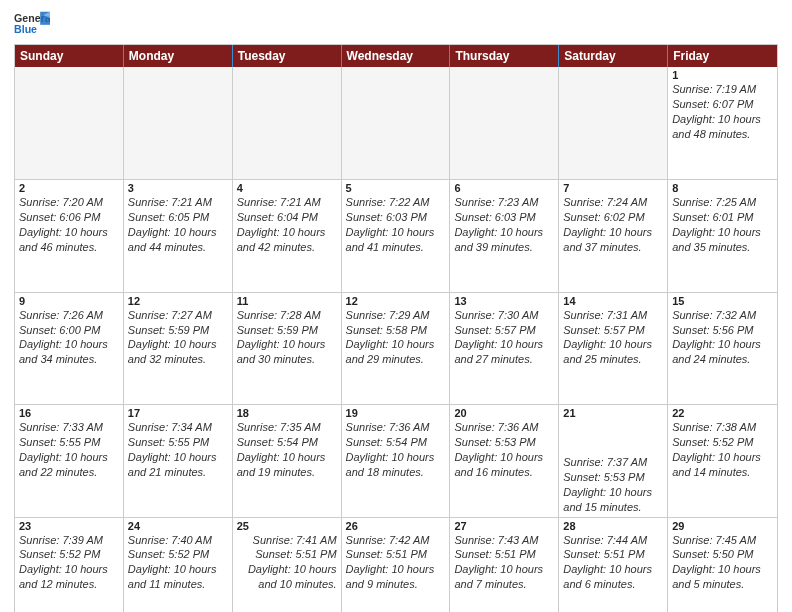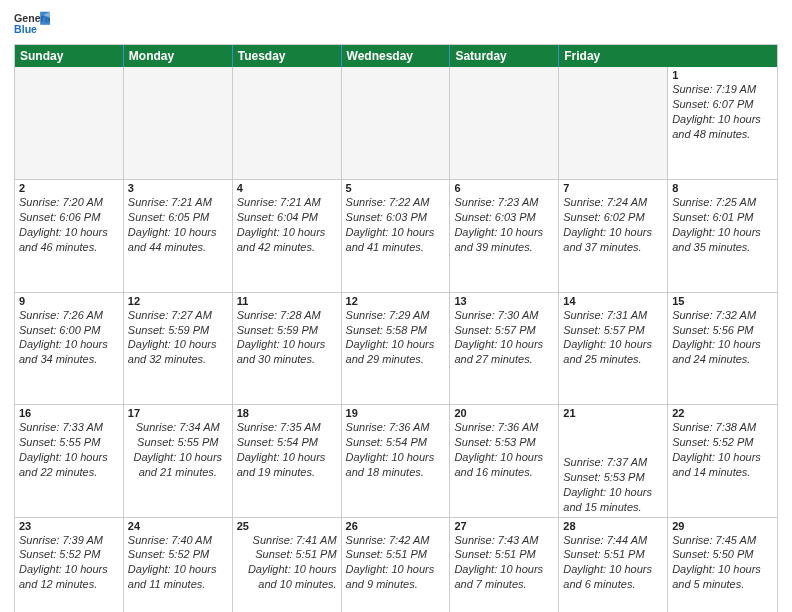--- a/index.html
+++ b/index.html
@@ -46,21 +46,21 @@
     }
     .calendar {
       flex: 1;
       display: flex;
       flex-direction: column;
       border: 1px solid #ccc;
     }
     .cal-header {
       display: grid;
       grid-template-columns: repeat(7, 1fr);
-      background: #15803d;
+      background: #7f1d1d;
     }
     .cal-header-cell {
       color: #fff;
       font-size: 12px;
       font-weight: bold;
       padding: 4px 5px;
       border-right: 1px solid #3a8fd4;
       text-align: left;
     }
     .cal-header-cell:last-child { border-right: none; }
@@ -119,20 +119,21 @@
       <div class="location"></div>
     </div>
   </div>
 
   <div class="calendar">
     <div class="cal-header">
     <div class="cal-header-cell">Sunday</div>
         <div class="cal-header-cell">Monday</div>
         <div class="cal-header-cell">Tuesday</div>
         <div class="cal-header-cell">Wednesday</div>
+        <div class="cal-header-cell">Thursday</div>
         <div class="cal-header-cell">Saturday</div>
         <div class="cal-header-cell">Friday</div>
       </div>
     <div class="cal-body">
     <div class="cal-row">
           <div class="cal-cell empty"></div>
           <div class="cal-cell empty"></div>
           <div class="cal-cell empty"></div>
           <div class="cal-cell empty"></div>
           <div class="cal-cell empty"></div>
@@ -250,21 +251,21 @@
         <div class="cal-row">
           <div class="cal-cell">
             <span class="day-num">16</span>
             <div class="cell-info" style="white-space: pre-line;">Sunrise: 7:33 AM
 Sunset: 5:55 PM
 Daylight: 10 hours
 and 22 minutes.</div>
           </div>
           <div class="cal-cell">
             <span class="day-num">17</span>
-            <div class="cell-info" style="white-space: pre-line; text-align: center;">Sunrise: 7:34 AM
+            <div class="cell-info" style="white-space: pre-line;">Sunrise: 7:34 AM
 Sunset: 5:55 PM
 Daylight: 10 hours
 and 21 minutes.</div>
           </div>
           <div class="cal-cell">
             <span class="day-num">18</span>
             <div class="cell-info" style="white-space: pre-line;">Sunrise: 7:35 AM
 Sunset: 5:54 PM
 Daylight: 10 hours
 and 19 minutes.</div>

